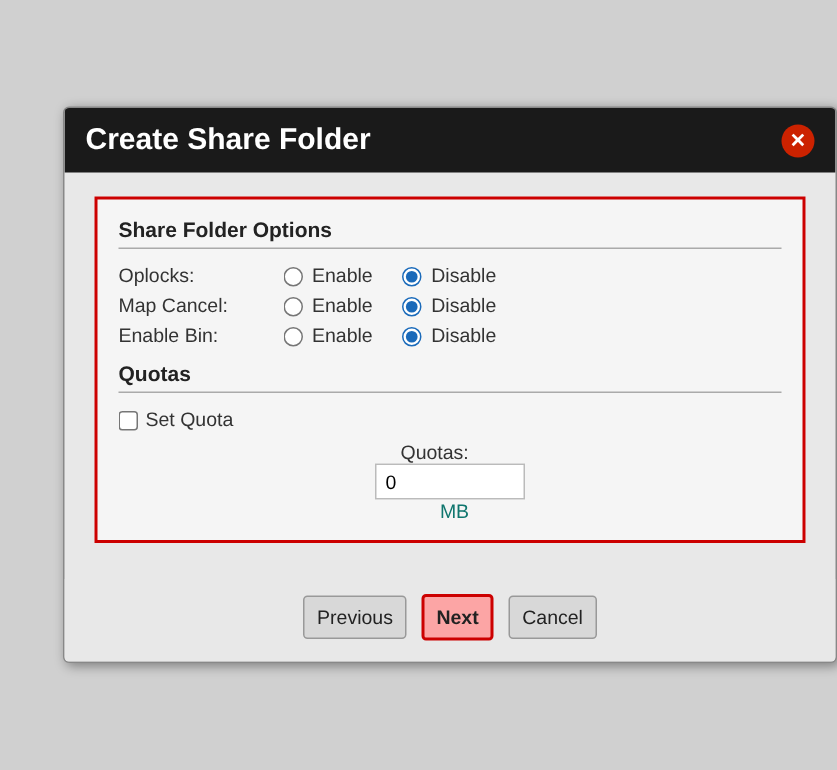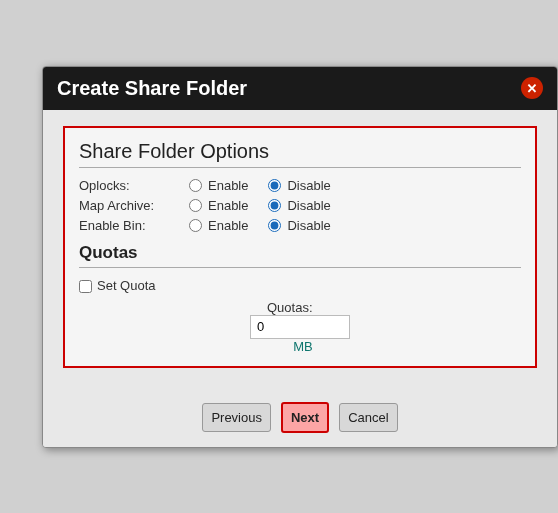--- a/index.html
+++ b/index.html
@@ -79,54 +79,54 @@
       font-size: 13px;
       height: 24px;
     }
     .options-box {
       border: 2px solid #cc0000;
       background: #f5f5f5;
       padding: 12px 14px;
       margin-bottom: 12px;
     }
     .options-section-title {
-      font-size: 20px;
-      font-weight: normal;
+      font-size: 14px;
+      font-weight: bold;
       color: #222;
       margin-bottom: 4px;
     }
     .options-divider {
       border: none;
       border-top: 1px solid #aaa;
       margin-bottom: 10px;
     }
     .radio-row {
       display: flex;
       align-items: center;
       margin-bottom: 5px;
     }
     .radio-row-label {
       width: 110px;
       color: #333;
     }
     .radio-group {
       display: flex;
-      align-items: center;
+      align-items: flex-end;
       gap: 4px;
       margin-right: 20px;
     }
     .radio-group label {
       color: #333;
       margin-left: 2px;
     }
     .quotas-section {
       margin-top: 10px;
     }
     .quotas-title {
-      font-size: 17px;
+      font-size: 14px;
       font-weight: bold;
       color: #222;
       margin-bottom: 4px;
     }
     .quotas-divider {
       border: none;
       border-top: 1px solid #aaa;
       margin-bottom: 10px;
     }
     .checkbox-row {
@@ -215,21 +215,21 @@
             <input type="radio" name="oplocks" id="oplocks_enable" value="enable" style="">
             <label for="oplocks_enable">Enable</label>
           </div>
           <div class="radio-group">
             <input type="radio" name="oplocks" id="oplocks_disable" value="disable" checked="" style="">
             <label for="oplocks_disable">Disable</label>
           </div>
         </div>
 
         <div class="radio-row">
-          <div class="radio-row-label">Map Archive:</div>
+          <div class="radio-row-label">Map Cancel:</div>
           <div class="radio-group">
             <input type="radio" name="map_archive" id="map_archive_enable" value="enable" style="">
             <label for="map_archive_enable">Enable</label>
           </div>
           <div class="radio-group">
             <input type="radio" name="map_archive" id="map_archive_disable" value="disable" checked="" style="">
             <label for="map_archive_disable">Disable</label>
           </div>
         </div>
 

